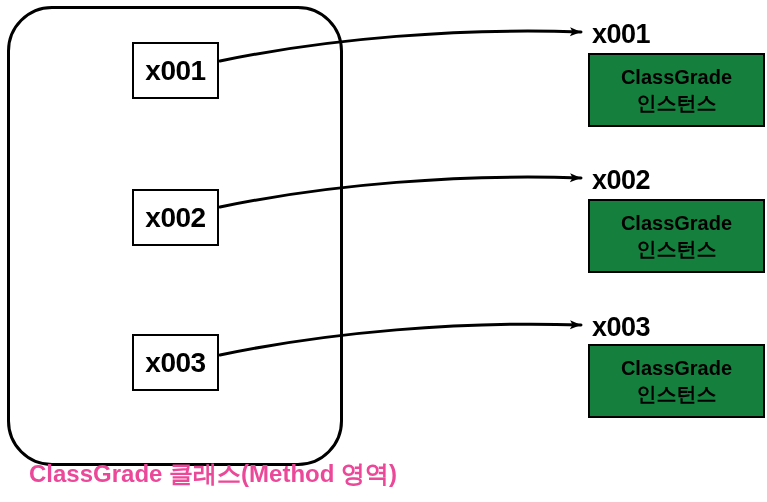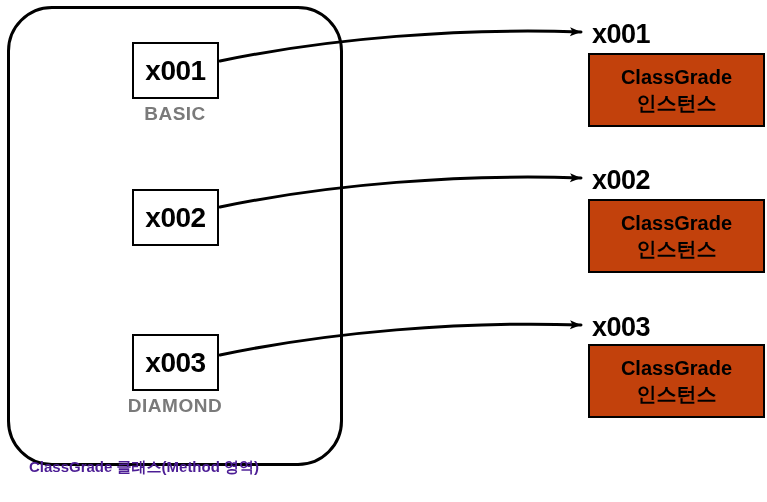--- a/index.html
+++ b/index.html
@@ -69,63 +69,61 @@
     line-height: 30px;
   }
   .inst-ref.grp-0 { top: 19px; }
   .inst-ref.grp-1 { top: 165px; }
   .inst-ref.grp-2 { top: 312px; }
   .inst-box {
     position: absolute;
     left: 588px;
     width: 177px; height: 74px;
     border: 2px solid #000000;
-    background: #c2410c;
+    background: #15803d;
     display: flex;
     flex-direction: column;
     align-items: center;
     justify-content: center;
     text-align: center;
     font-size: 20px;
     font-weight: bold;
     color: #000000;
     line-height: 26px;
   }
   .inst-box.grp-0 { top: 53px; }
   .inst-box.grp-1 { top: 199px; }
   .inst-box.grp-2 { top: 344px; }
   .caption {
     position: absolute;
     left: 29px; top: 458px;
-    font-size: 15px;
+    font-size: 24px;
     font-weight: bold;
-    color: #4c1d95;
+    color: #ec4899;
     white-space: nowrap;
   }
 </style>
 </head>
 <body>
 
 <div class="canvas">
 
   <div class="class-area"></div>
 
   <div class="ref-box slot-0">
     <span>x001</span>
   </div>
-  <div class="grade-label slot-0">BASIC</div>
 
   <div class="ref-box slot-1">
     <span>x002</span>
   </div>
 
   <div class="ref-box slot-2">
     <span>x003</span>
   </div>
-  <div class="grade-label slot-2">DIAMOND</div>
 
   <svg class="arrow-layer" width="767" height="502" viewBox="0 0 767 502" xmlns="http://www.w3.org/2000/svg">
     <defs>
       <marker id="arrowhead" viewBox="0 0 12 12" refX="11" refY="6" markerWidth="4.5" markerHeight="4" orient="auto">
         <path d="M0,1.5 L11,6 L0,10.5 L2.5,6 Z" fill="#000000"></path>
       </marker>
     </defs>
     <path d="M 220 61 C 330 38, 460 28, 581 32" fill="none" stroke="#000000" stroke-width="3" stroke-linecap="round" marker-end="url(#arrowhead)"></path>
     <path d="M 220 207 C 330 184, 460 174, 581 178" fill="none" stroke="#000000" stroke-width="3" stroke-linecap="round" marker-end="url(#arrowhead)"></path>
     <path d="M 220 355 C 330 332, 460 321, 581 325" fill="none" stroke="#000000" stroke-width="3" stroke-linecap="round" marker-end="url(#arrowhead)"></path>

